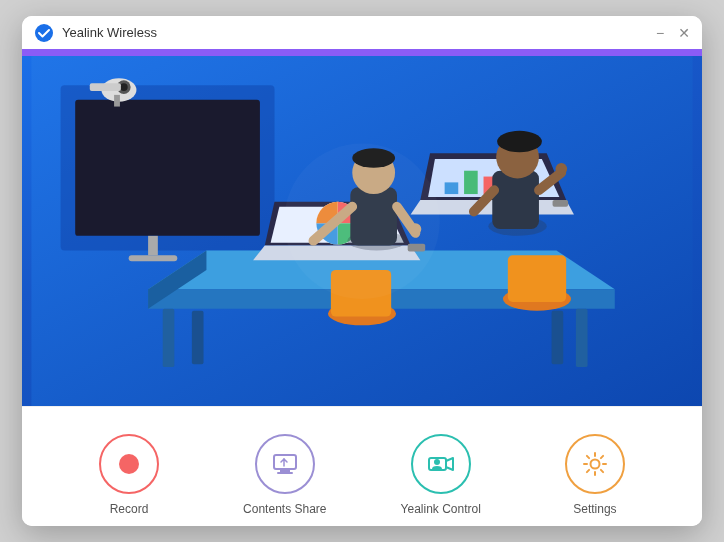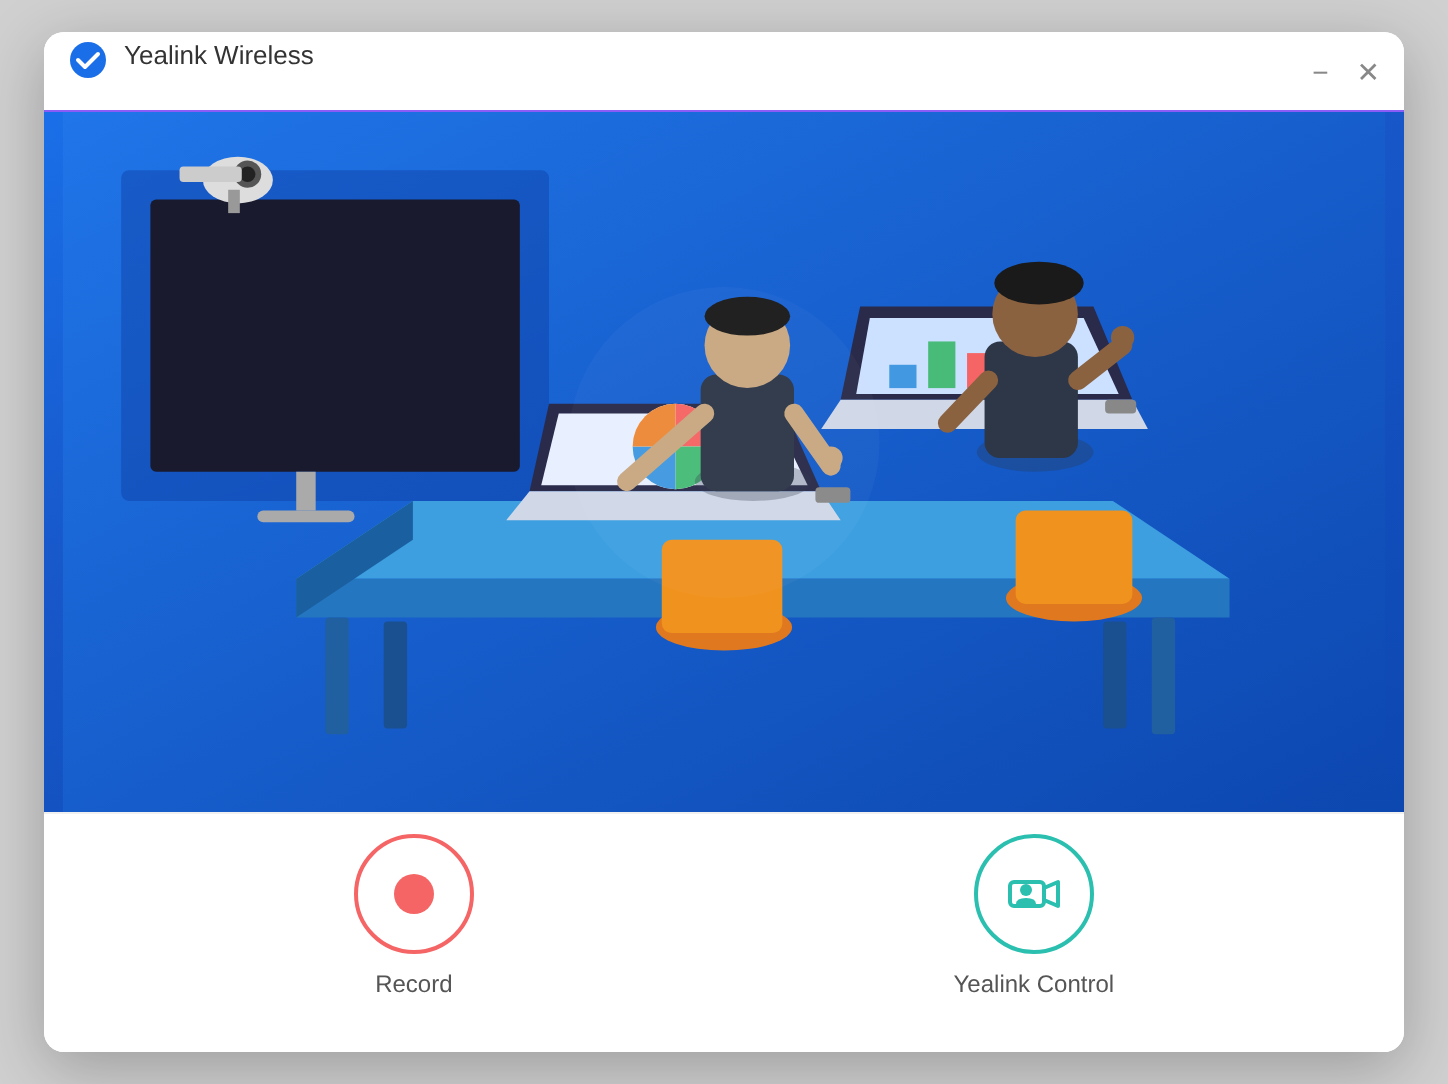--- a/index.html
+++ b/index.html
@@ -23,22 +23,23 @@
       display: flex;
       flex-direction: column;
       background: #fff;
     }
 
     
     .title-bar {
       background: #fff;
       height: 40px;
       display: flex;
-      padding: 4px 12px;
-      border-bottom: 1px solid #8b5cf6;
+      align-items: center;
+      padding: 16px 12px;
+      border-bottom: 7px solid #8b5cf6;
       flex-shrink: 0;
     }
 
     .title-bar-logo {
       width: 20px;
       height: 20px;
       margin-right: 8px;
     }
 
     .title-bar-text {
@@ -77,21 +78,21 @@
     .hero svg {
       width: 100%;
       height: 100%;
     }
 
     
     .toolbar {
       background: #fff;
       height: 120px;
       display: flex;
-      align-items: flex-start;
+      align-items: flex-end;
       justify-content: space-around;
       padding: 10px 30px;
       flex-shrink: 0;
       border-top: 1px solid #f0f0f0;
     }
 
     .tool-item {
       display: flex;
       flex-direction: column;
       align-items: center;
@@ -268,31 +269,54 @@
 
     <div class="tool-item">
       <div class="tool-icon-wrap record">
         <svg width="28" height="28" viewBox="0 0 28 28">
           <circle cx="14" cy="14" r="10" fill="#f56565"></circle>
         </svg>
       </div>
       <span class="tool-label">Record</span>
     </div>
 
+    <div class="tool-item">
+      <div class="tool-icon-wrap contents">
+        <svg width="30" height="30" viewBox="0 0 30 30">
+          <rect x="4" y="6" width="22" height="14" rx="2" fill="none" stroke="#9b8fd4" stroke-width="2"></rect>
+          <rect x="10" y="20" width="10" height="3" fill="#9b8fd4"></rect>
+          <rect x="7" y="23" width="16" height="2" rx="1" fill="#9b8fd4"></rect>
+          <polyline points="11,13 14,10 17,13" fill="none" stroke="#9b8fd4" stroke-width="1.5" stroke-linecap="round"></polyline>
+          <line x1="14" y1="10" x2="14" y2="17" stroke="#9b8fd4" stroke-width="1.5" stroke-linecap="round"></line>
+        </svg>
+      </div>
+      <span class="tool-label">Contents Share</span>
+    </div>
 
 
     <div class="tool-item">
       <div class="tool-icon-wrap meeting">
         <svg width="30" height="30" viewBox="0 0 30 30">
 
           <rect x="3" y="9" width="17" height="12" rx="2" fill="none" stroke="#2bbfb0" stroke-width="2"></rect>
           <polygon points="20,12 27,9 27,21 20,18" fill="none" stroke="#2bbfb0" stroke-width="2" stroke-linejoin="round"></polygon>
 
           <circle cx="11" cy="13" r="3" fill="#2bbfb0"></circle>
           <path d="M6,20 Q6,17 11,17 Q16,17 16,20" fill="#2bbfb0"></path>
         </svg>
       </div>
       <span class="tool-label">Yealink Control</span>
     </div>
 
+    <div class="tool-item">
+      <div class="tool-icon-wrap settings">
+        <svg width="30" height="30" viewBox="0 0 30 30">
+          <circle cx="15" cy="15" r="4.5" fill="none" stroke="#f0a040" stroke-width="2"></circle>
+          <path d="M15,4 L15,7 M15,23 L15,26 M4,15 L7,15 M23,15 L26,15
+                   M6.9,6.9 L9.1,9.1 M20.9,20.9 L23.1,23.1
+                   M23.1,6.9 L20.9,9.1 M9.1,20.9 L6.9,23.1" stroke="#f0a040" stroke-width="2" stroke-linecap="round"></path>
+        </svg>
+      </div>
+      <span class="tool-label">Settings</span>
+    </div>
 
   </div>
 </div>
 
 </body></html>

